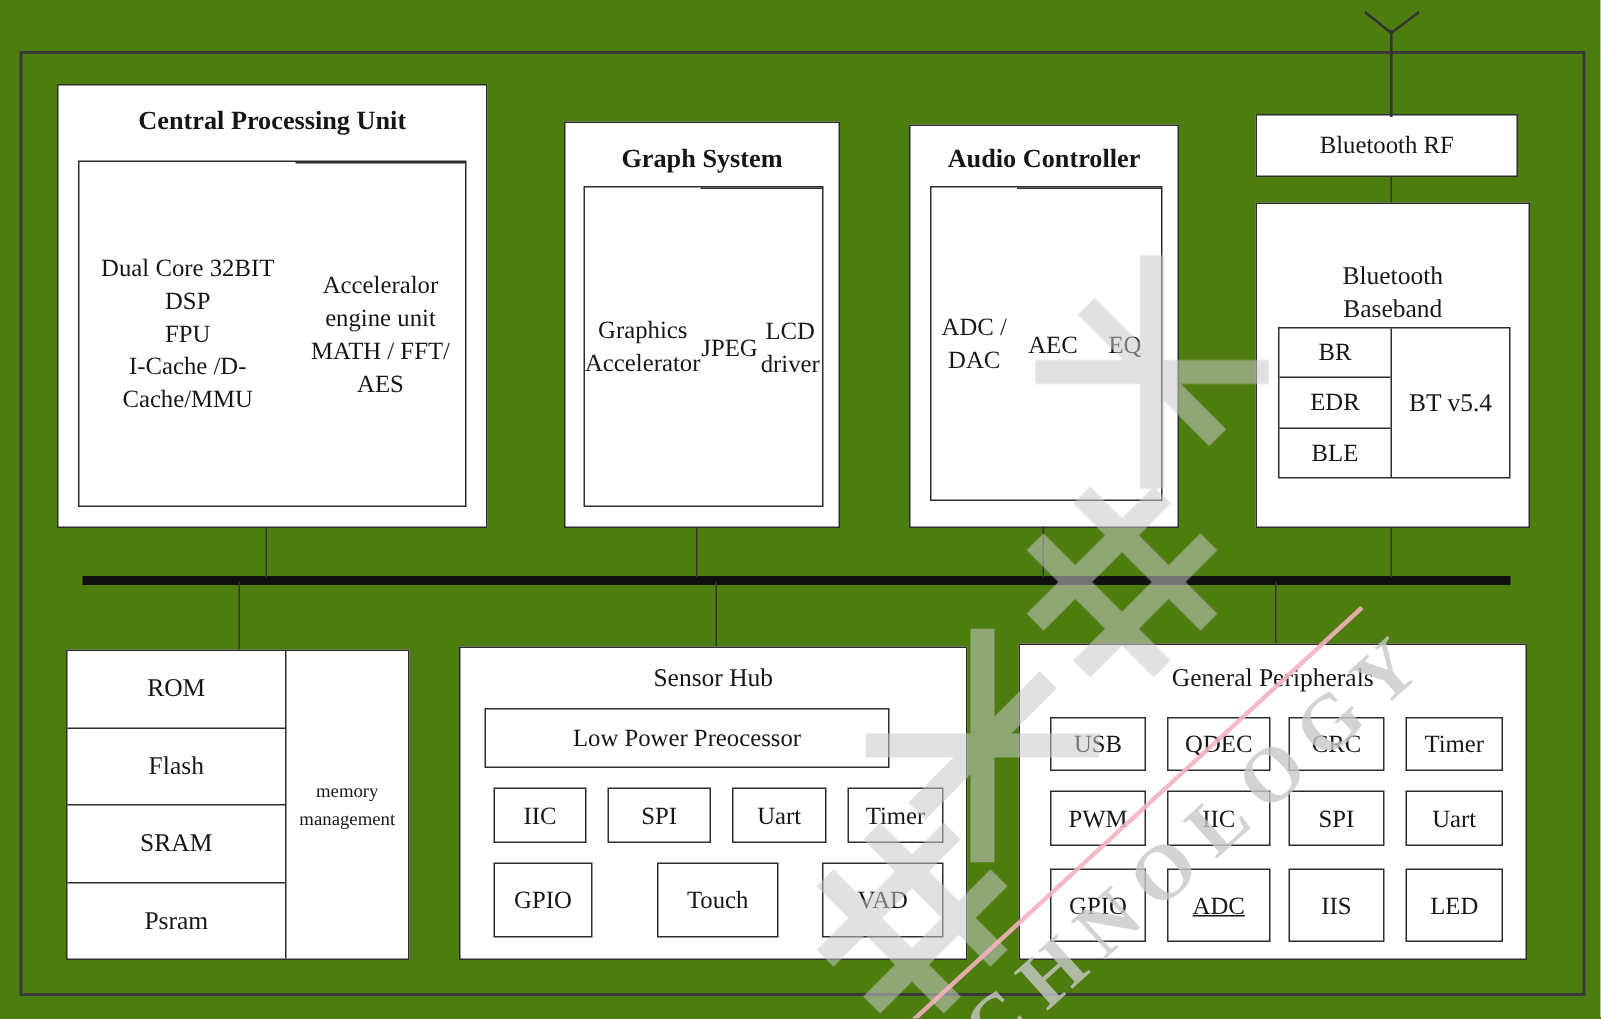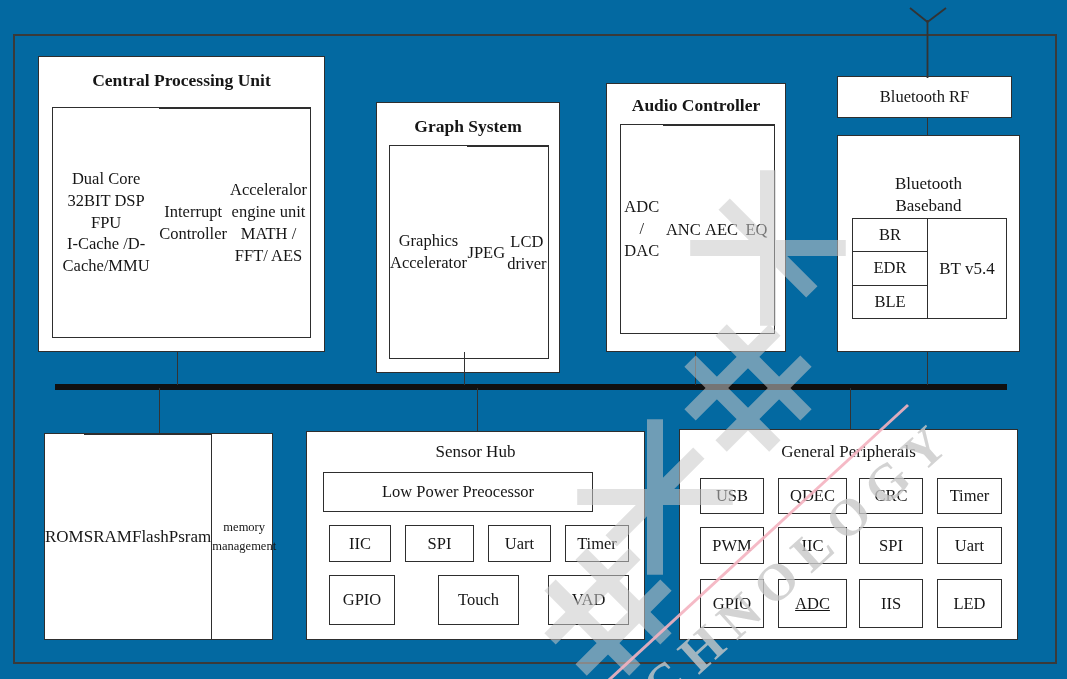--- a/index.html
+++ b/index.html
@@ -1,38 +1,38 @@
 <!DOCTYPE html>
 <html style="--wm-gray: #c9c9c9; --wm-pink: #f4b3c0; --bus-color: #101010;"><head>
 <meta charset="utf-8">
 <style>
   html,body{margin:0;padding:0;background:#fff;}
   .canvas{
-    position:relative;width:1067px;height:679px;overflow:hidden;background:#0369a1;
+    position:relative;width:1067px;height:679px;overflow:hidden;background:#4d7c0f;
     font-family:"Liberation Serif","DejaVu Serif",serif;color:#161616;
   }
   .frame{position:absolute;border:2px solid #3a3a3a;background:transparent;}
   .block{position:absolute;border:1.7px solid #2e2e2e;background:#fff;box-sizing:border-box;}
   .box{
     position:absolute;border:1.5px solid #2e2e2e;background:#fff;box-sizing:border-box;
     display:flex;align-items:center;justify-content:center;text-align:center;
     font-size:16.5px;line-height:1.3;white-space:pre-line;
   }
   .cellcol{position:absolute;border:1.5px solid #2e2e2e;box-sizing:border-box;display:flex;flex-direction:row;background:#fff;}
   .cellcol .cell{
     flex:1;display:flex;align-items:center;justify-content:center;text-align:center;
     font-size:16.5px;line-height:1.32;white-space:pre-line;border-top:1.5px solid #2e2e2e;
   }
   .cellcol .cell:first-child{border-top:none;}
   .btitle{position:absolute;left:0;right:0;text-align:center;font-size:17.5px;}
   .bold{font-weight:bold;}
   .vline{position:absolute;width:0;border-left:1.8px solid #333;}
   .bus{position:absolute;background:var(--bus-color,#101010);}
   .mem-wrap{display:flex;flex-direction:row;}
-  .mem-left{flex:1;display:flex;flex-direction:row;justify-content:flex-end;}
+  .mem-left{flex:1;display:flex;flex-direction:column;justify-content:flex-end;}
   .mem-left .cell{flex:1;display:flex;align-items:center;justify-content:center;font-size:17px;border-top:1.5px solid #2e2e2e;}
   .mem-left .cell:first-child{border-top:none;}
   .mem-right{width:81px;border-left:1.5px solid #2e2e2e;display:flex;align-items:center;justify-content:center;
     font-size:12.5px;line-height:1.45;text-align:center;white-space:pre-line;}
   .bt-table{position:absolute;border:1.5px solid #2e2e2e;box-sizing:border-box;display:flex;background:#fff;}
   .bt-modes{width:74px;display:flex;flex-direction:column;border-right:1.5px solid #2e2e2e;}
   .bt-modes .cell{flex:1;display:flex;align-items:center;justify-content:center;font-size:16.5px;border-top:1.5px solid #2e2e2e;}
   .bt-modes .cell:first-child{border-top:none;}
   .bt-ver{flex:1;display:flex;align-items:center;justify-content:center;font-size:17px;}
   .wm{position:absolute;inset:0;pointer-events:none;z-index:40;}
@@ -54,41 +54,39 @@
     <line x1="29.5" y1="22" x2="48" y2="8" stroke="#333" stroke-width="1.8"></line>
     <line x1="29.5" y1="20" x2="29.5" y2="78" stroke="#333" stroke-width="1.8"></line>
   </svg>
 
   <div class="block" style="left:38px;top:56px;width:287px;height:296px;">
     <div class="btitle bold" style="top:13px;">Central Processing Unit</div>
     <div class="cellcol" style="left:13px;top:50px;width:259px;height:231px;">
       <div class="cell" style="flex:96 1 0;">Dual Core 32BIT DSP
 FPU
 I-Cache /D-Cache/MMU</div>
-      <div class="cell" style="flex:60 1 0;">Interrupt Controller</div>
       <div class="cell" style="flex:75 1 0;">Acceleralor engine unit
 MATH / FFT/ AES</div>
     </div>
   </div>
 
-  <div class="block" style="left:376px;top:81px;width:184px;height:271px;margin-top:21px;">
+  <div class="block" style="left:376px;top:81px;width:184px;height:271px;">
     <div class="btitle bold" style="top:13px;">Graph System</div>
     <div class="cellcol" style="left:12px;top:42px;width:160px;height:214px;">
       <div class="cell" style="flex:80 1 0;">Graphics
 Accelerator</div>
       <div class="cell" style="flex:64 1 0;">JPEG</div>
       <div class="cell" style="flex:70 1 0;">LCD driver</div>
     </div>
   </div>
 
   <div class="block" style="left:606px;top:83px;width:180px;height:269px;">
     <div class="btitle bold" style="top:11px;">Audio Controller</div>
     <div class="cellcol" style="left:13px;top:40px;width:155px;height:210px;">
       <div class="cell" style="flex:57 1 0;">ADC / DAC</div>
-      <div class="cell" style="flex:57 1 0;">ANC</div>
       <div class="cell" style="flex:48 1 0;">AEC</div>
       <div class="cell" style="flex:48 1 0;">EQ</div>
     </div>
   </div>
 
   <div class="box" style="left:837px;top:76px;width:175px;height:42px;border-width:1.7px;">Bluetooth RF</div>
 
   <div class="block" style="left:837px;top:135px;width:183px;height:217px;">
     <div class="btitle" style="top:37px;white-space:pre-line;font-size:17px;line-height:1.3;">Bluetooth
 Baseband</div>
@@ -109,22 +107,22 @@
   <div class="vline" style="left:695px;top:351px;height:34px;"></div>
   <div class="vline" style="left:927px;top:352px;height:33px;"></div>
   <div class="vline" style="left:927px;top:118px;height:17px;"></div>
   <div class="vline" style="left:159px;top:388px;height:45px;"></div>
   <div class="vline" style="left:477px;top:388px;height:43px;"></div>
   <div class="vline" style="left:850px;top:388px;height:41px;"></div>
 
   <div class="block mem-wrap" style="left:44px;top:433px;width:229px;height:207px;">
     <div class="mem-left">
       <div class="cell">ROM</div>
+      <div class="cell">Flash</div>
       <div class="cell">SRAM</div>
-      <div class="cell">Flash</div>
       <div class="cell">Psram</div>
     </div>
     <div class="mem-right">memory
 management</div>
   </div>
 
   <div class="block" style="left:306px;top:431px;width:339px;height:209px;">
     <div class="btitle" style="top:10px;font-size:17px;">Sensor Hub</div>
     <div class="box" style="left:16px;top:40px;width:270px;height:40px;">Low Power Preocessor</div>
     <div class="box" style="left:22px;top:93px;width:62px;height:37px;">IIC</div>

